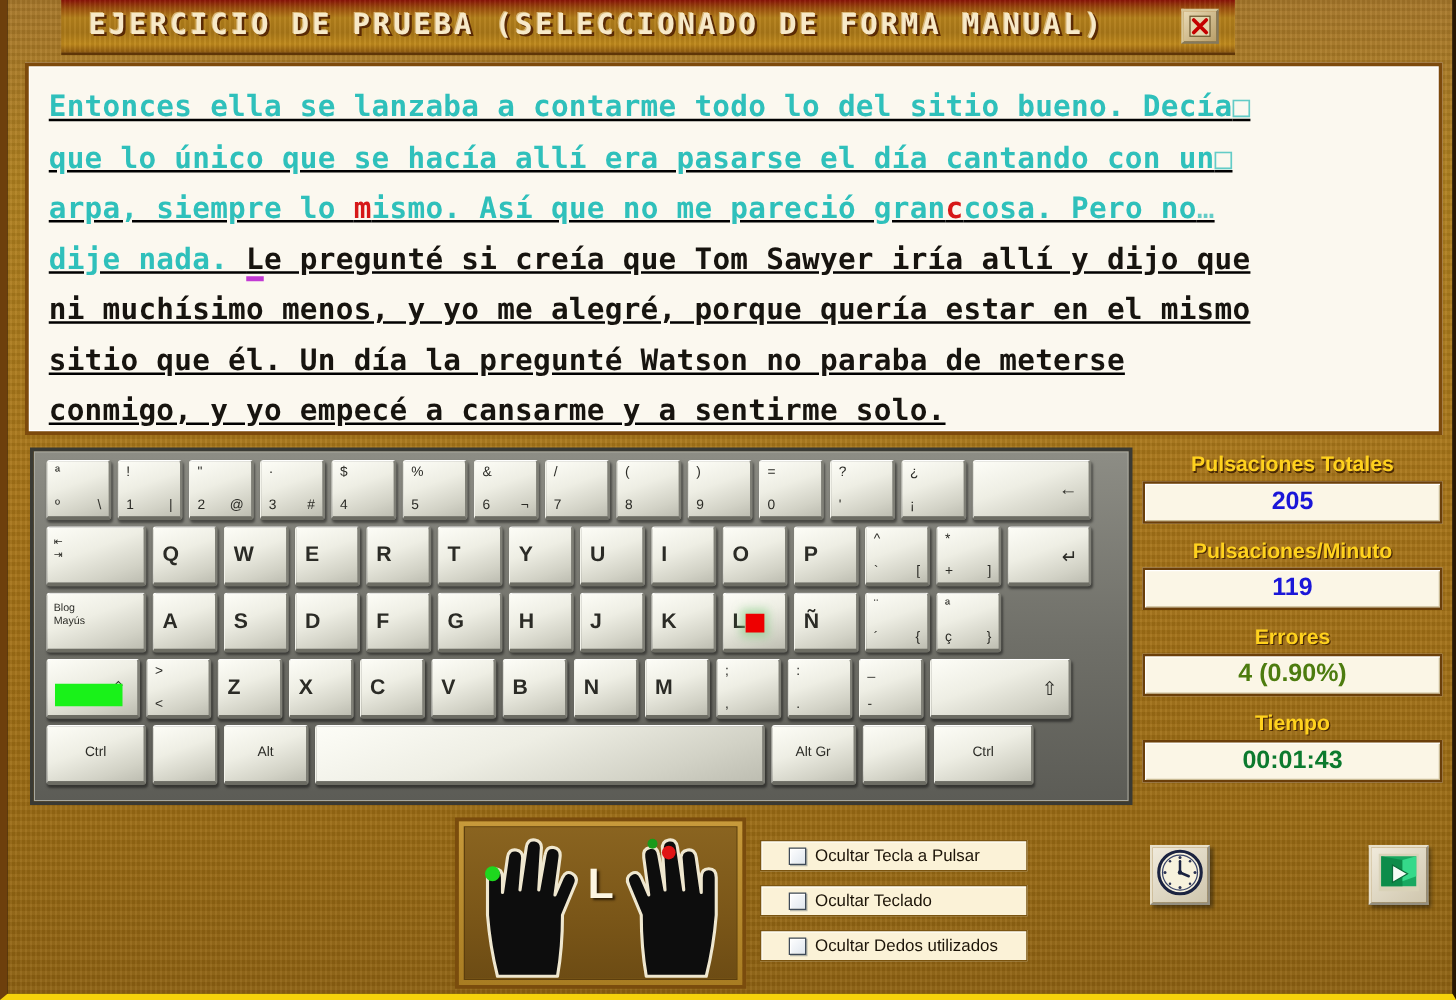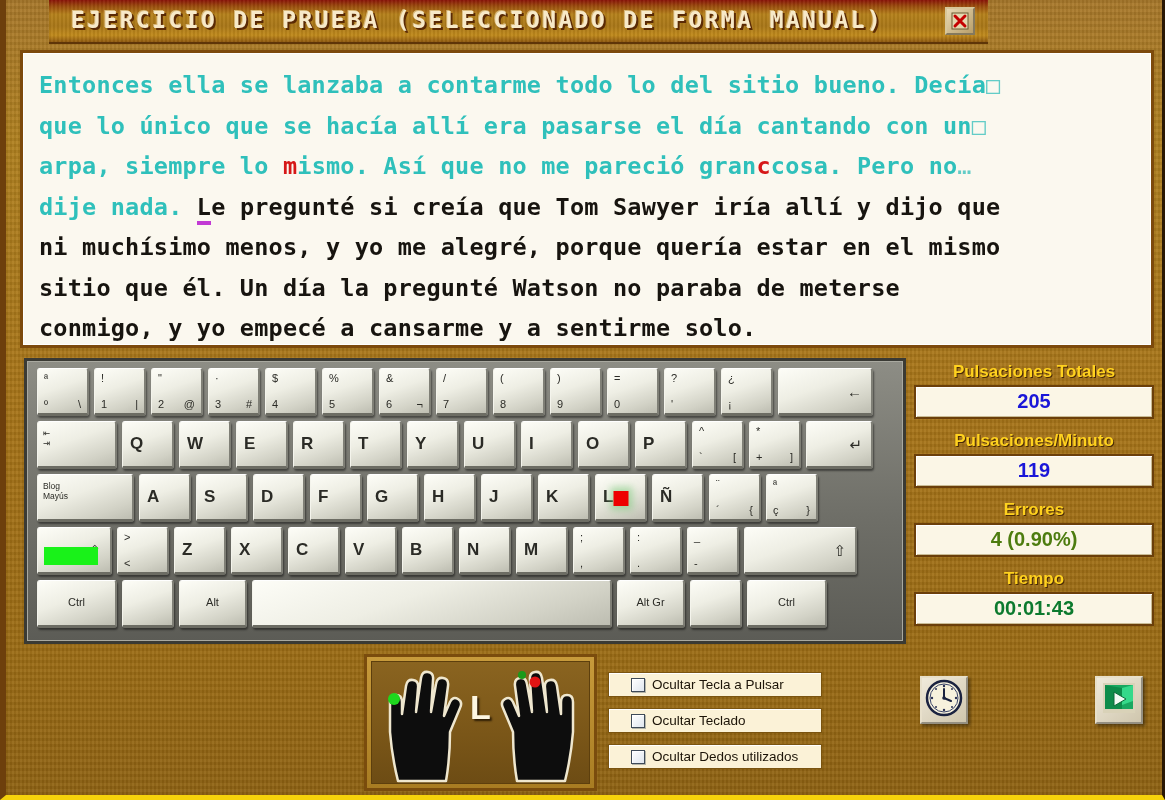--- a/index.html
+++ b/index.html
@@ -59,20 +59,21 @@
     box-shadow: inset 0 0 0 1px #fff;
     padding: 12px 16px 0 16px;
     overflow: hidden;
   }
   .line {
     font-family: "DejaVu Sans Mono", monospace;
     font-size: 23.5px;
     line-height: 40.5px;
     white-space: pre;
     letter-spacing: 0.2px;
+    text-decoration: underline;
   }
   .typed   { color: #2fc0bb; font-weight: bold; }
   .err     { color: #d61818; font-weight: bold; }
   .pending { color: #17140f; font-weight: bold; }
   .cursor  { color: #17140f; font-weight: bold;
              border-bottom: 4px solid #c23ad4; }
   .eol     { color: #63ccc7; font-weight: normal; }
 
   
   .kbd-wrap {
@@ -338,21 +339,21 @@
           <div class="key" style="width: 52px;">
             <span class="tl">*</span>
             <span class="bl">+</span>
             <span class="br">]</span>
           </div>
           <div class="key" style="width: 67px;">
             <span class="arr">↵</span>
           </div>
         </div>
         <div class="krow">
-          <div class="key" style="width: 97px;">
+          <div class="key" style="width: 80px;">
             <span class="sm" style="white-space: pre;">Blog
 Mayús</span>
           </div>
           <div class="key" style="width: 52px;">
             <span class="lg">A</span>
           </div>
           <div class="key" style="width: 52px;">
             <span class="lg">S</span>
           </div>
           <div class="key" style="width: 52px;">

